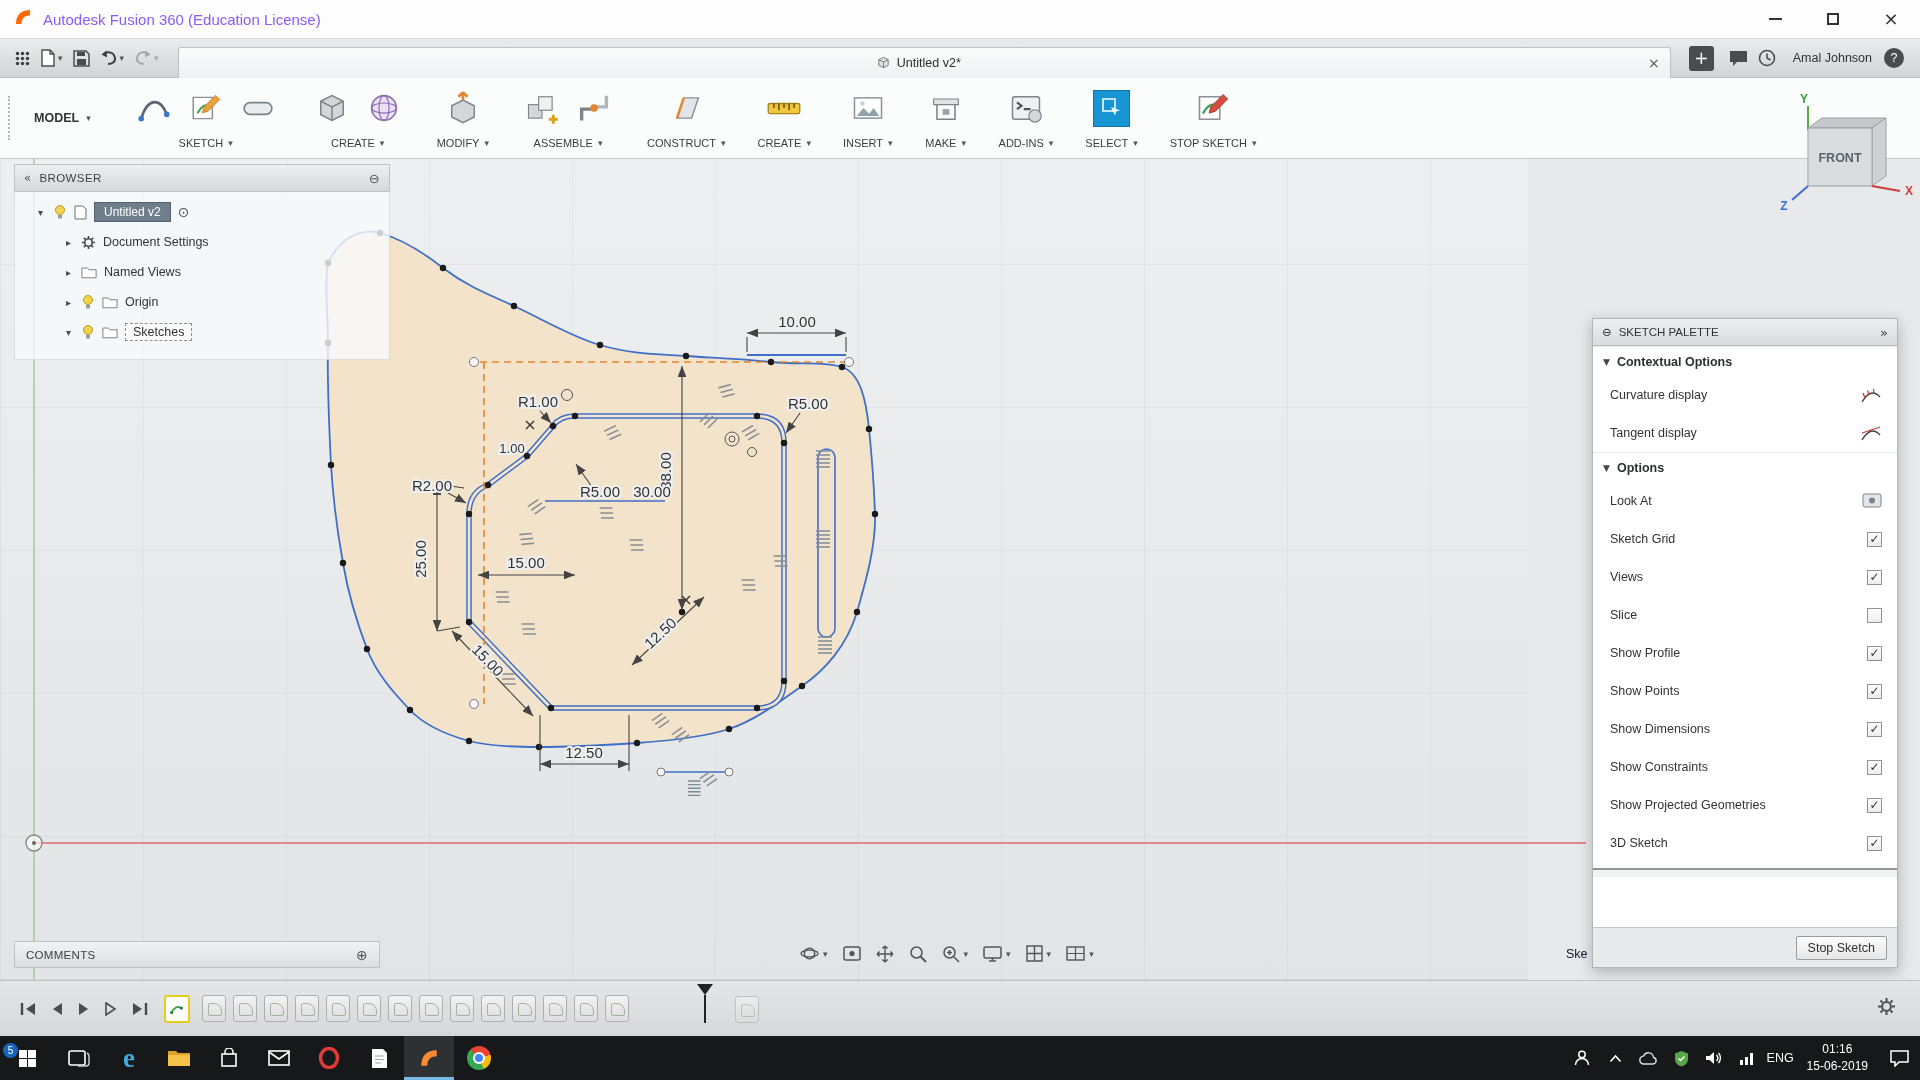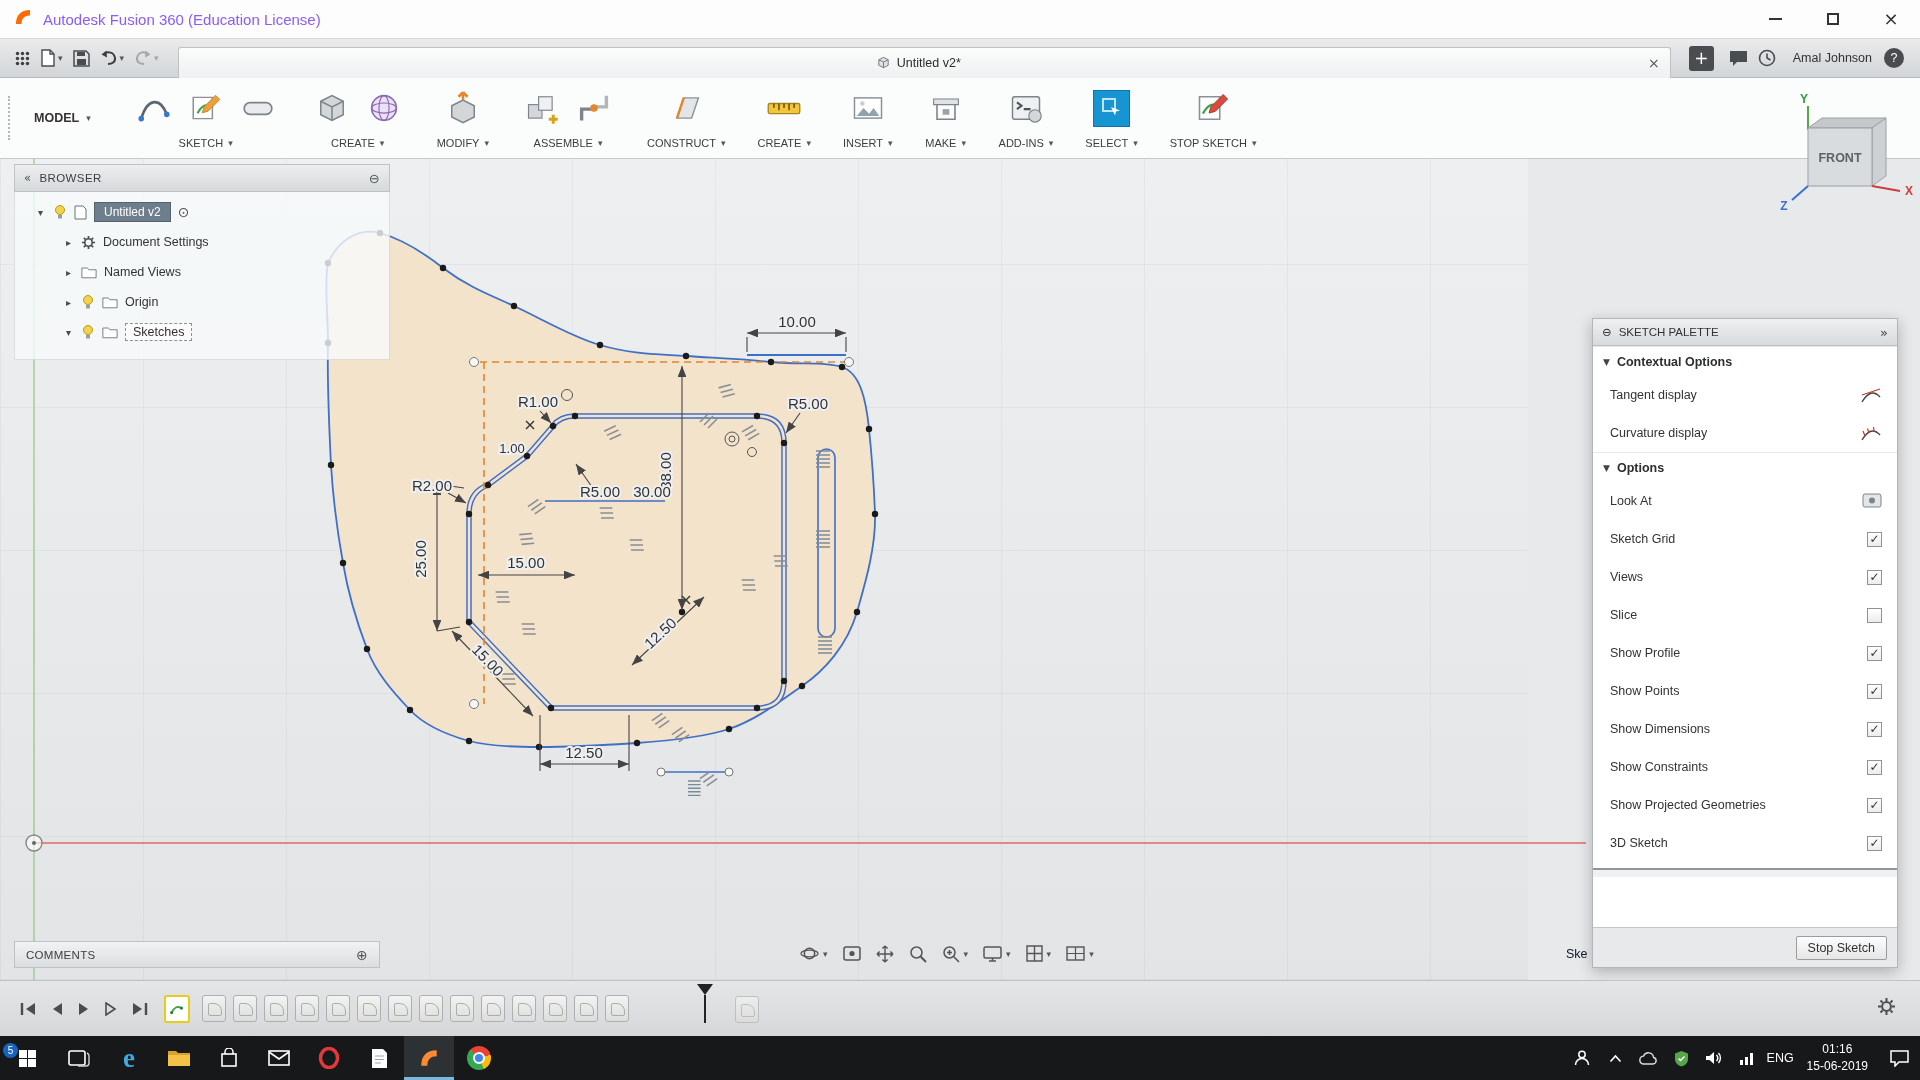--- a/index.html
+++ b/index.html
@@ -638,34 +638,34 @@
     <span class="glyph">⊖</span>
     <span>SKETCH PALETTE</span>
     <span class="right glyph">»</span>
   </div>
 
   <div class="sp-section">
     <span class="sp-sec-caret glyph">▼</span>
     <span>Contextual Options</span>
   </div>
   <div class="sp-row">
+    <span>Curvature display</span>
+    <span class="sp-ctrl">
+        <svg width="22" height="17" viewBox="0 0 22 17">
+          <path d="M2 15 q9 -15 18 -5" stroke="#444" fill="none" stroke-width="1.4"></path>
+          <path d="M5 11 L3 6 M9 8 L7.5 3.5 M14 6.5 L13.5 2" stroke="#c0392b" stroke-width="1.2"></path>
+        </svg>
+      </span>
+  </div>
+  <div class="sp-row">
     <span>Tangent display</span>
     <span class="sp-ctrl">
         <svg width="22" height="17" viewBox="0 0 22 17">
           <path d="M2 15 q9 -15 18 -5" stroke="#444" fill="none" stroke-width="1.4"></path>
           <path d="M2 8 L20 2" stroke="#c0392b" stroke-width="1.2"></path>
-        </svg>
-      </span>
-  </div>
-  <div class="sp-row">
-    <span>Curvature display</span>
-    <span class="sp-ctrl">
-        <svg width="22" height="17" viewBox="0 0 22 17">
-          <path d="M2 15 q9 -15 18 -5" stroke="#444" fill="none" stroke-width="1.4"></path>
-          <path d="M5 11 L3 6 M9 8 L7.5 3.5 M14 6.5 L13.5 2" stroke="#c0392b" stroke-width="1.2"></path>
         </svg>
       </span>
   </div>
 
   <div class="sp-section">
     <span class="sp-sec-caret glyph">▼</span>
     <span>Options</span>
   </div>
   <div class="sp-row">
     <span>Look At</span>

